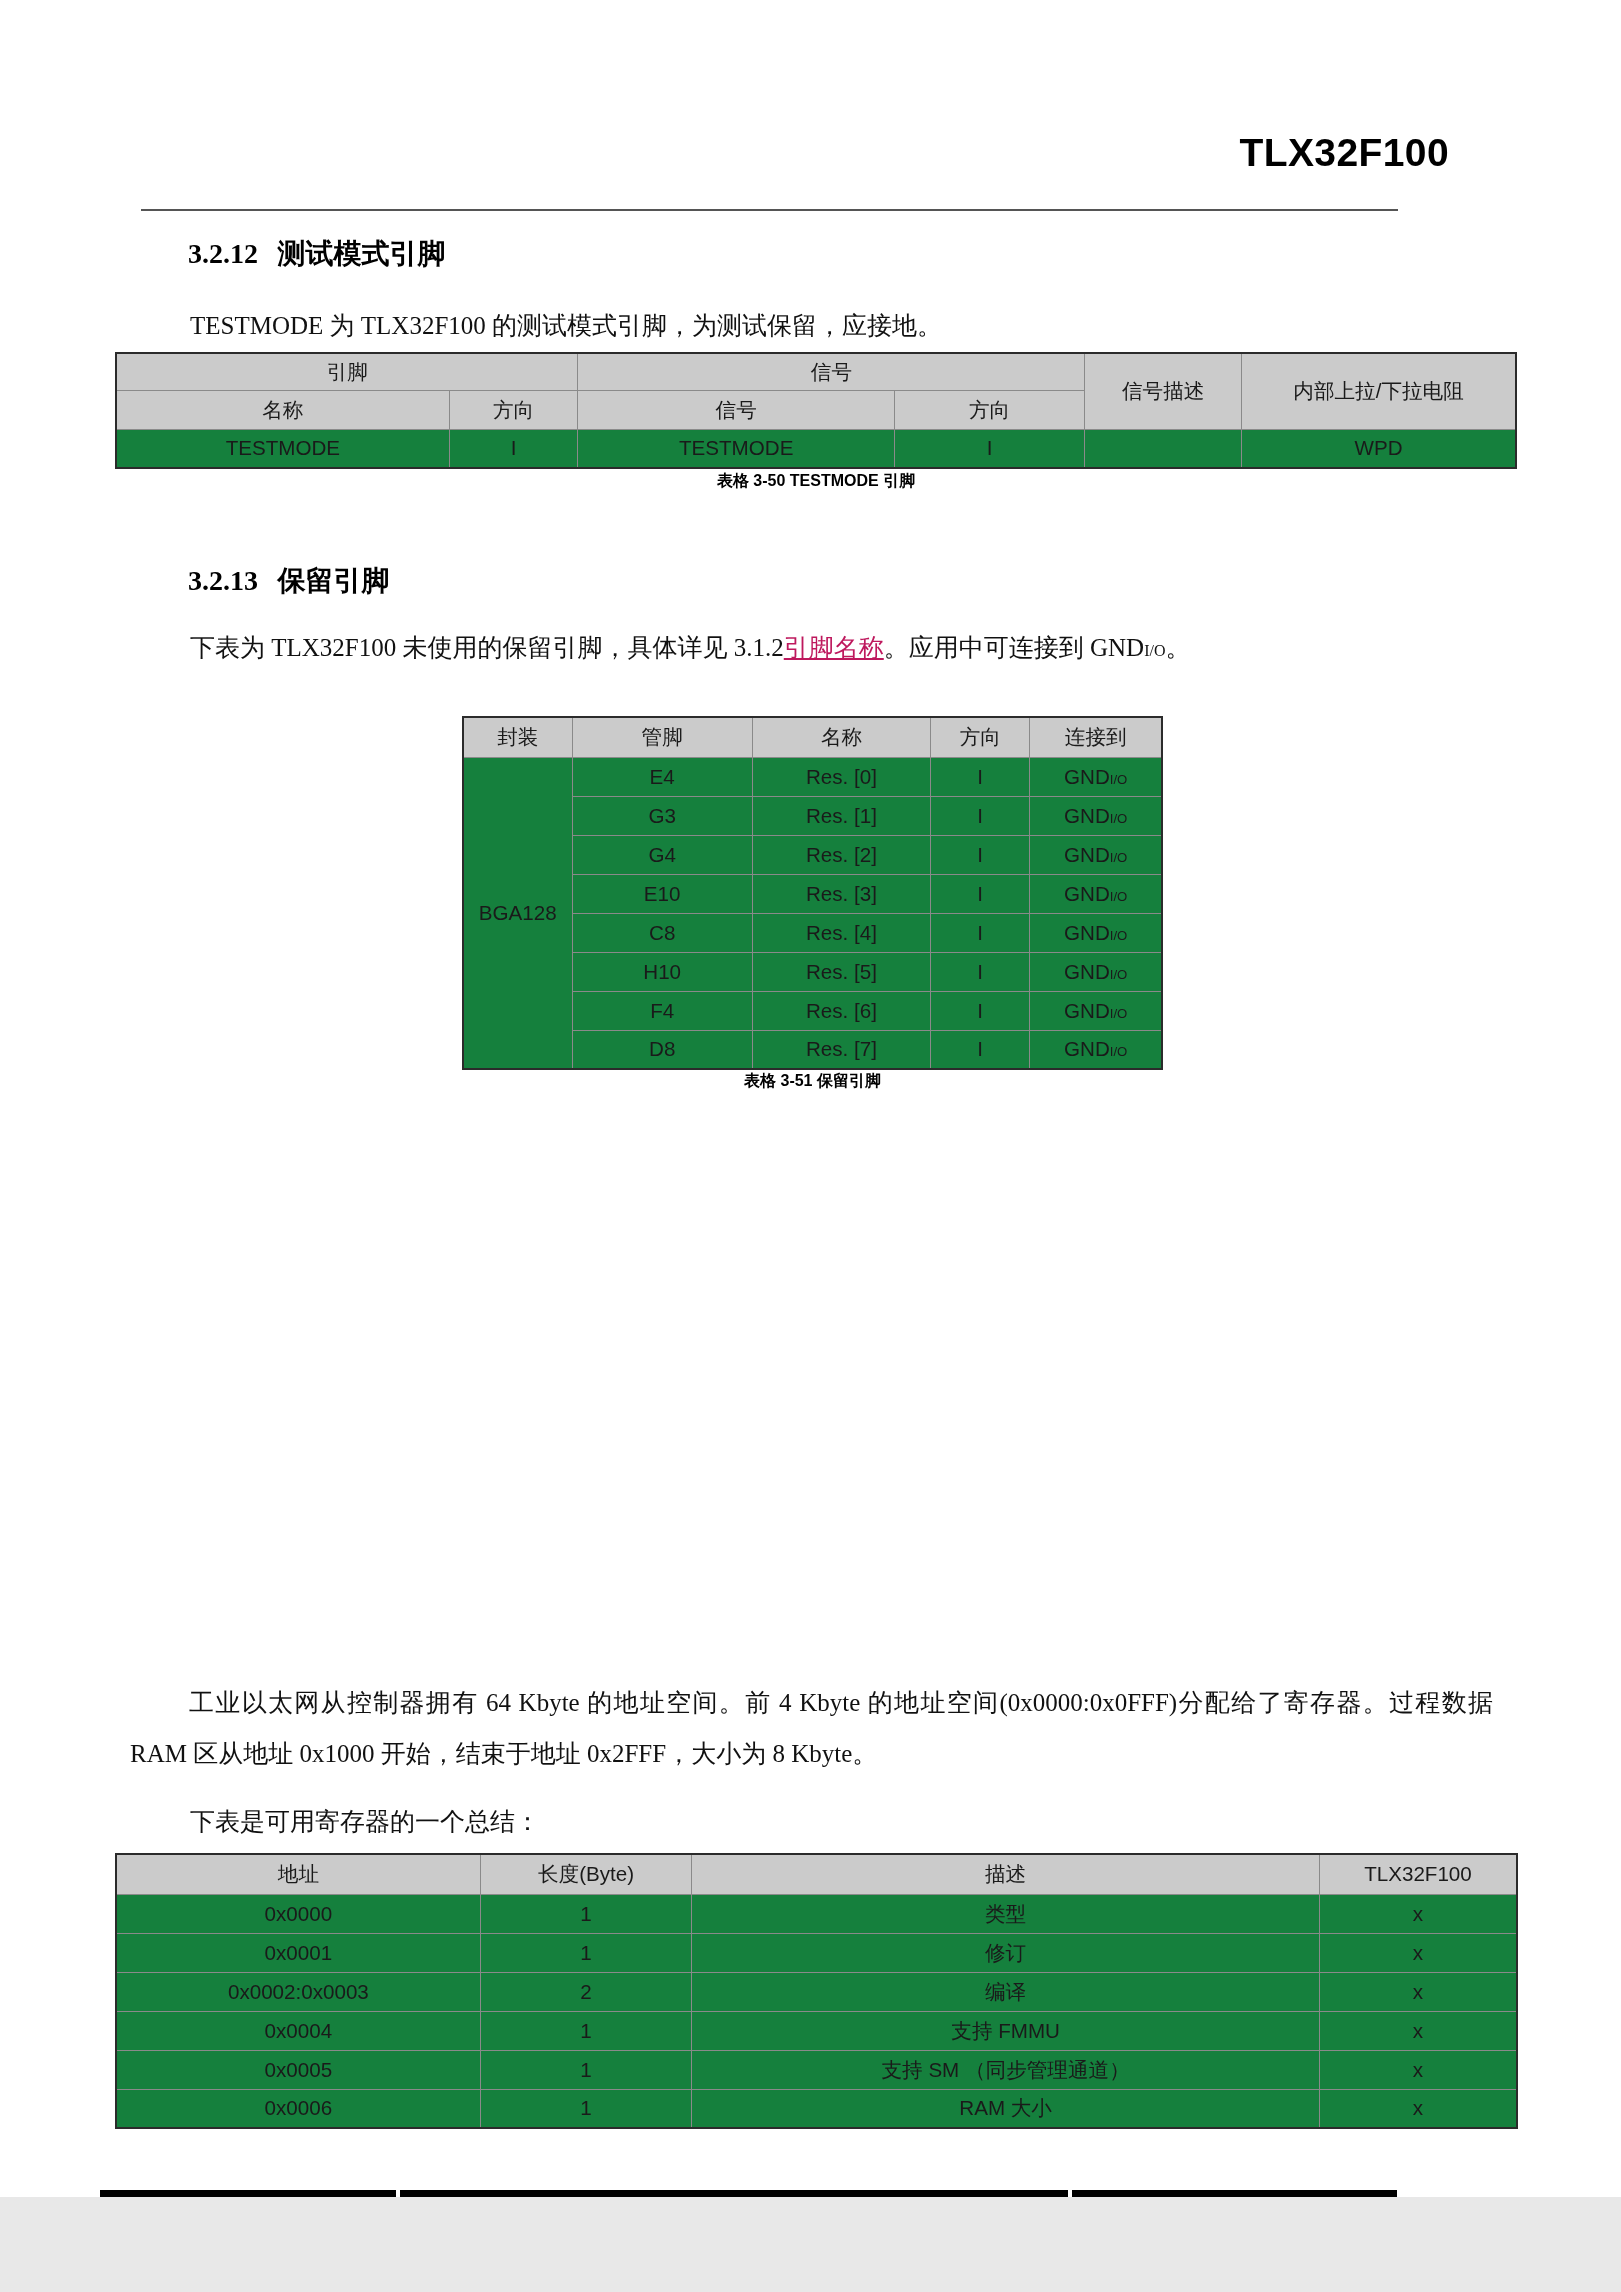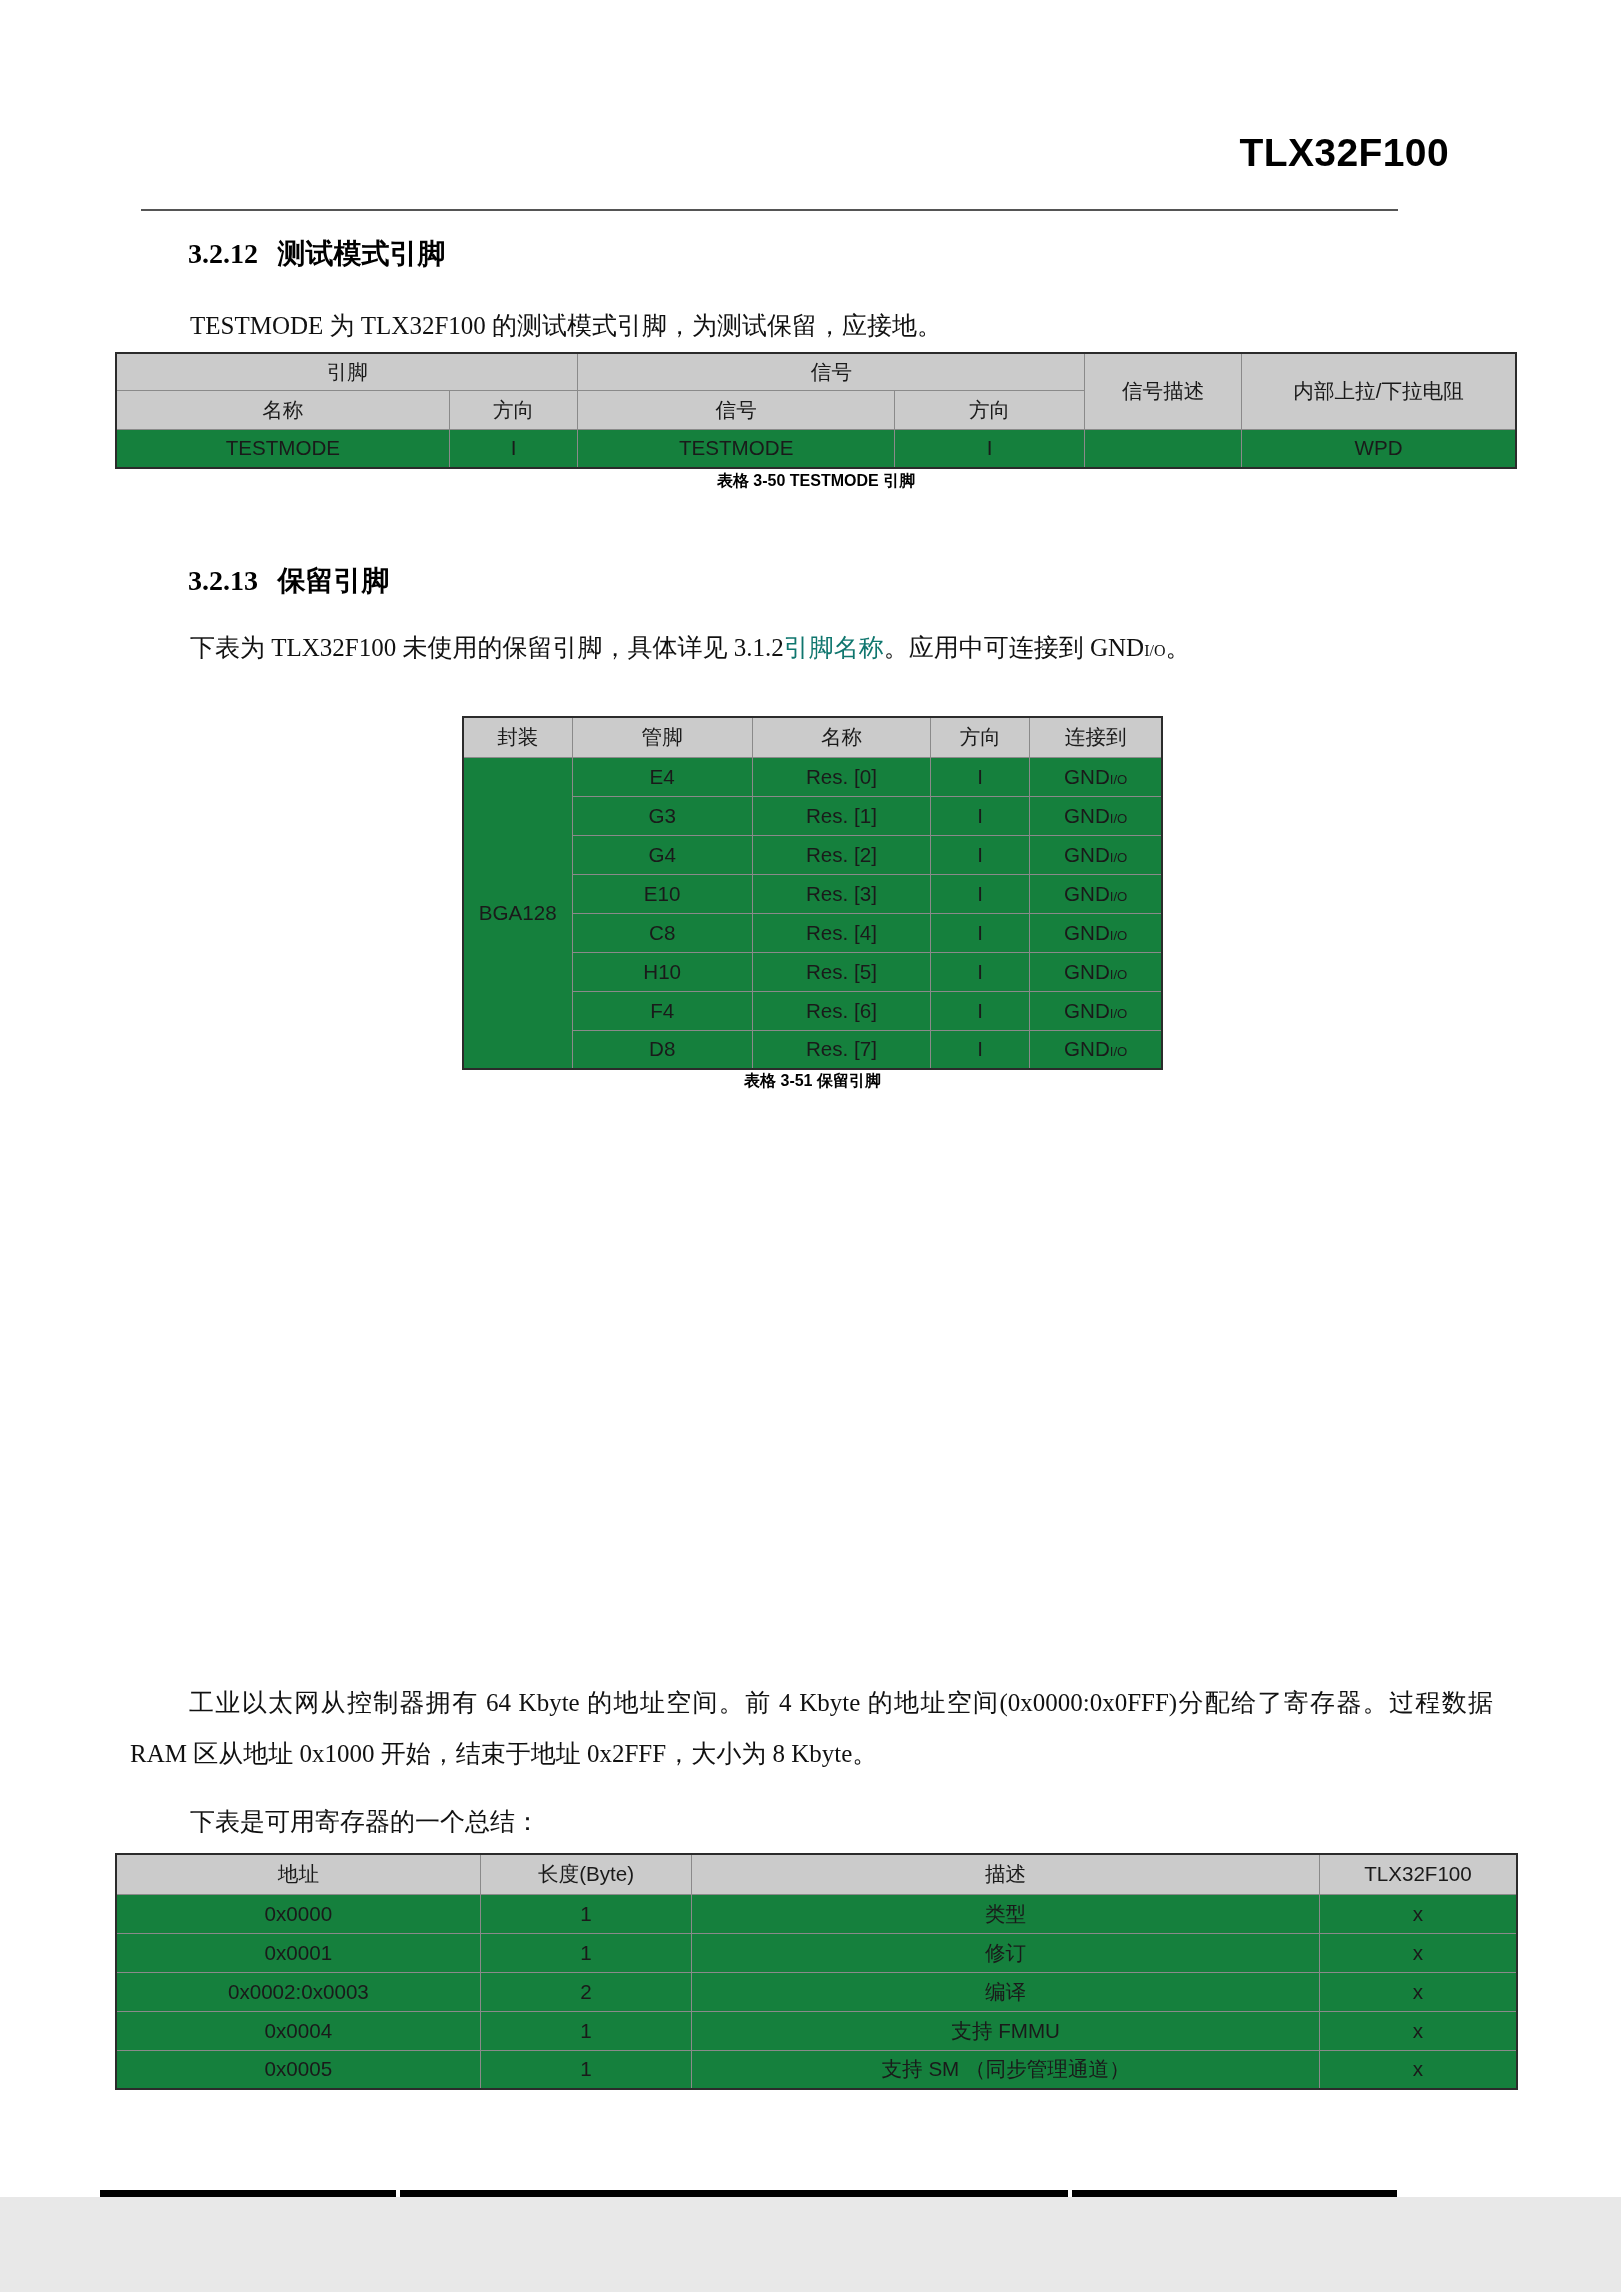--- a/index.html
+++ b/index.html
@@ -74,21 +74,22 @@
   .p-3 {
     top: 1677px;
     left: 130px;
     width: 1363px;
     white-space: normal;
     text-align: justify;
     text-indent: 59px;
     line-height: 51px;
   }
   .link {
-    color: #0f766e;
+    color: #be185d;
+    text-decoration: underline;
     cursor: pointer;
   }
   .gsub { font-size: 0.64em; }
 
   
   .tbl {
     position: absolute;
     border-collapse: collapse;
     table-layout: fixed;
     border: 2.7px solid #2b2b2b;
@@ -331,20 +332,26 @@
       <td>1</td>
       <td>支持 FMMU</td>
       <td>x</td>
     </tr>
     <tr>
       <td>0x0005</td>
       <td>1</td>
       <td>支持 SM （同步管理通道）</td>
       <td>x</td>
     </tr>
+    <tr>
+      <td>0x0006</td>
+      <td>1</td>
+      <td>RAM 大小</td>
+      <td>x</td>
+    </tr>
   </tbody>
     </table>
 
   <div class="footer-bar">
     <div class="seg s1"></div>
     <div class="g"></div>
     <div class="seg s2"></div>
     <div class="g"></div>
     <div class="seg s3"></div>
   </div>

